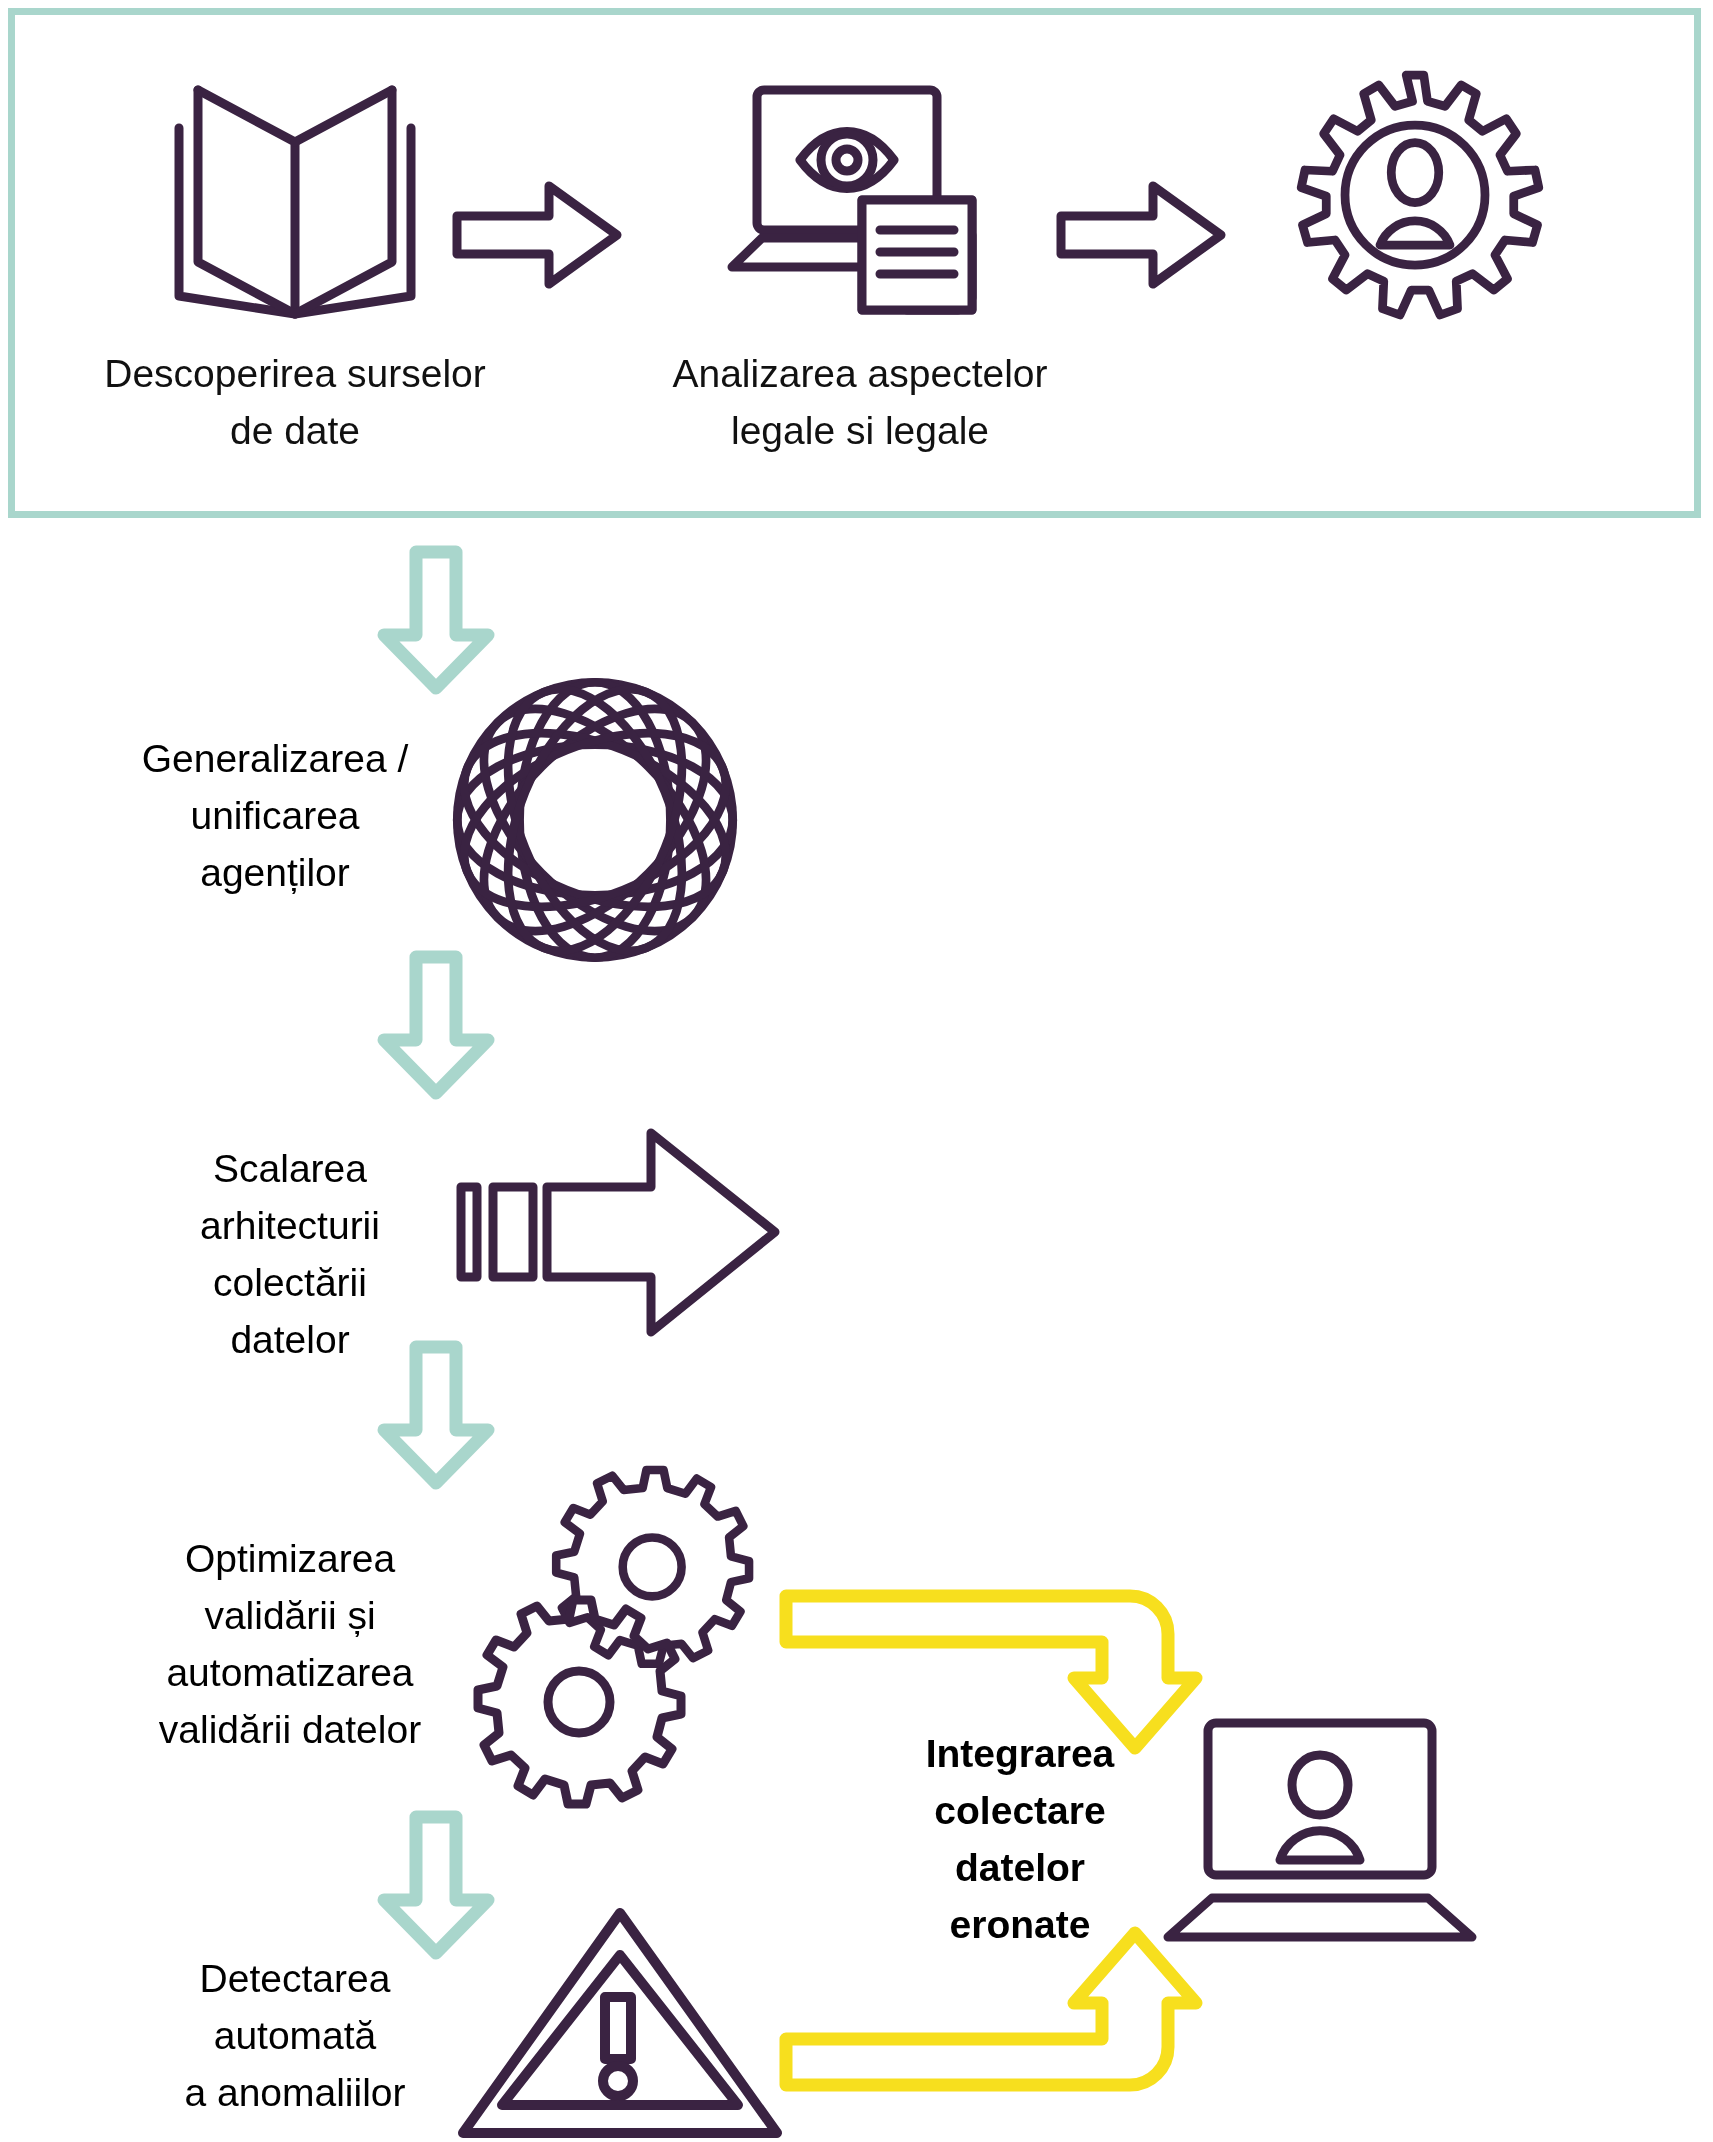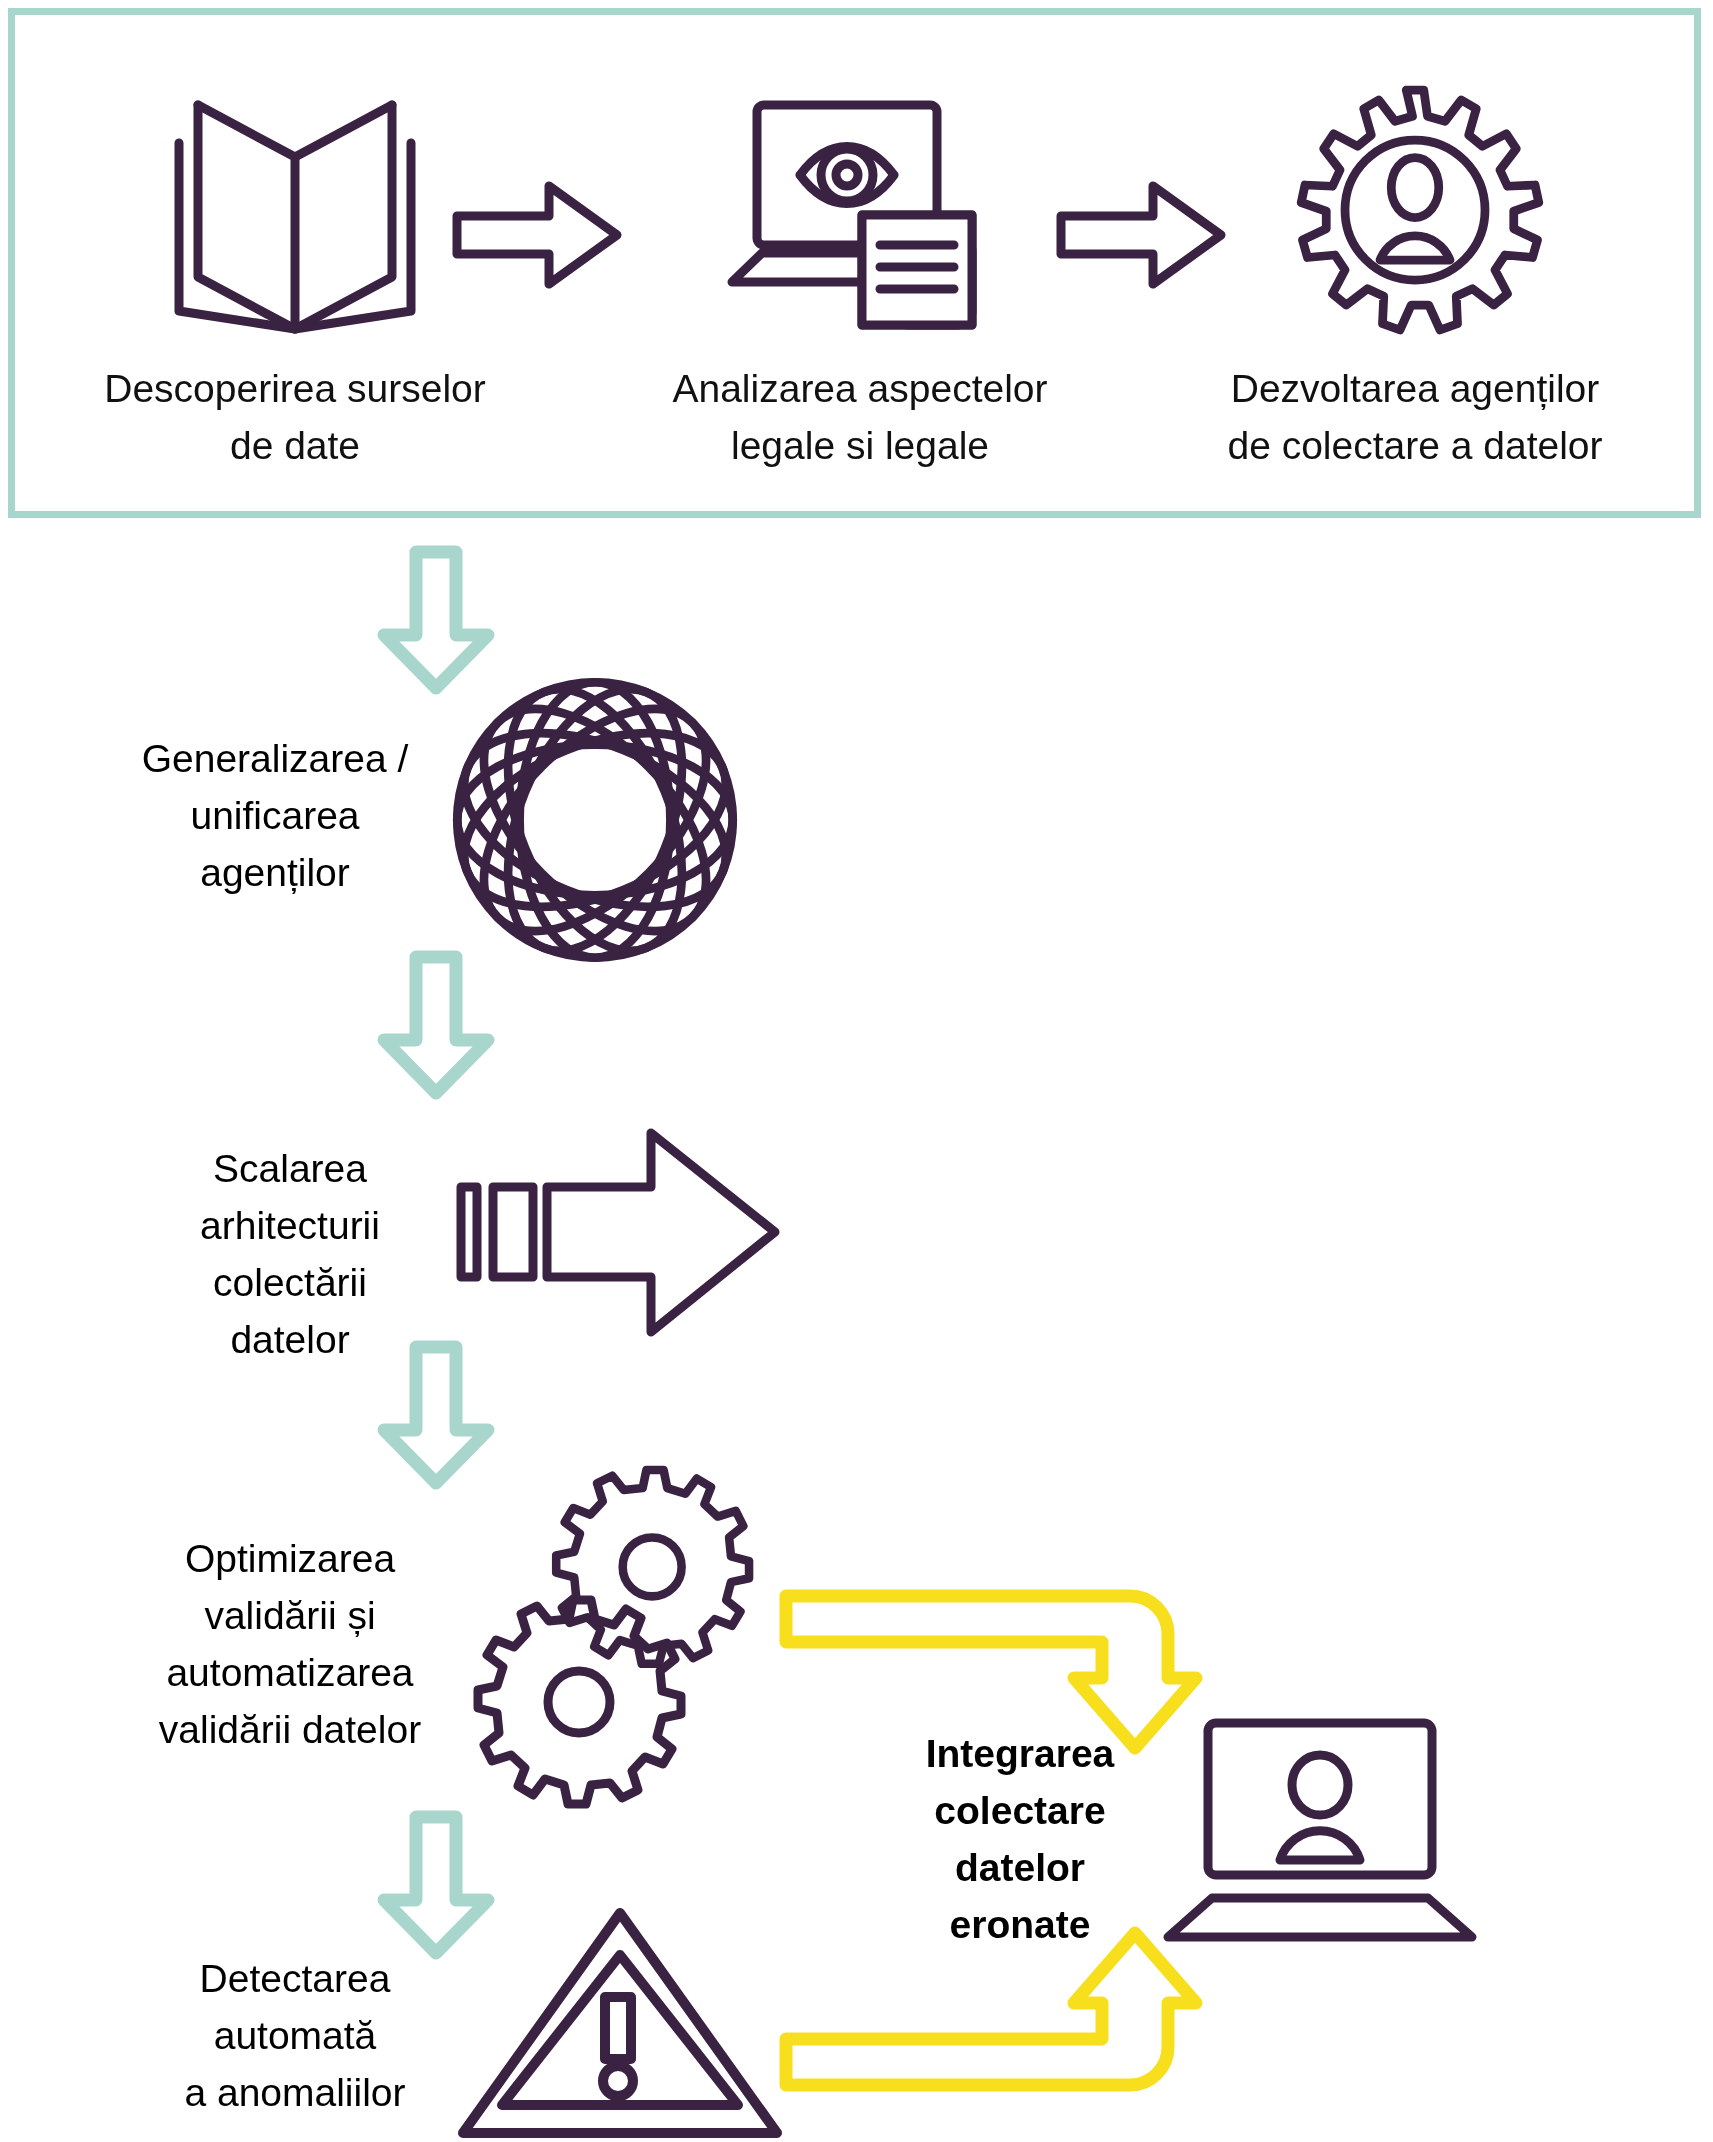--- a/index.html
+++ b/index.html
@@ -8,21 +8,21 @@
     font-family:"Liberation Sans","DejaVu Sans",sans-serif;
     color:#111111;
   }
   .stage{position:absolute;inset:0;}
 
   
   #top-box{
     position:absolute; left:8px; top:8px; width:1693px; height:510px;
     border:7px solid #A9D6CC; box-sizing:border-box; background:#fff;
   }
-  .top-cell{position:absolute;top:15px;width:560px;height:510px;}
+  .top-cell{position:absolute;top:0;width:560px;height:510px;}
   #cell-1{left:0px;}
   #cell-2{left:565px;}
   #cell-3{left:1120px;}
   .top-icon{position:absolute;left:0;top:50px;width:560px;height:260px;
             display:flex;align-items:center;justify-content:center;}
   .top-label{
     position:absolute;left:0;top:330px;width:560px;text-align:center;
     font-size:39px;line-height:57px;color:#111;
   }
 
@@ -124,24 +124,20 @@
           </g>
 
           <path d="
             M93,4 L107,4 L110,25 L124,29 L137,12 L149,19 L143,40 L154,49 L173,39 L181,51 L168,68 L174,81 L196,80 L199,94 L179,101 L179,115 L198,124 L194,138 L172,136 L164,148 L174,167 L163,176 L146,163 L133,169 L134,191 L120,196 L111,176 L97,176 L88,196 L74,191 L75,169 L62,163 L45,176 L34,167 L44,148 L36,136 L14,138 L10,124 L29,115 L29,101 L9,94 L12,80 L34,81 L40,68 L27,51 L35,39 L54,49 L65,40 L59,19 L71,12 L84,29 L98,25 Z
           "></path>
           <circle cx="100" cy="100" r="56"></circle>
           <ellipse cx="100" cy="82" rx="19" ry="24"></ellipse>
           <path d="M72 140 A30 30 0 0 1 128 140 Z"></path>
         </svg>
       </div>
-      <div class="top-label">
-        <span>Dezvoltarea agenților</span><br>
-        <span>de colectare a datelor</span>
-      </div>
     </div>
   </div>
 
   <div class="teal-arrow" id="teal-1">
     <svg width="120" height="150" viewBox="0 0 120 150" fill="none" stroke="#A9D6CC" stroke-width="13" stroke-linejoin="round" stroke-linecap="round">
       <path d="M40 7 L80 7 L80 90 L112 90 L60 143 L8 90 L40 90 Z"></path>
     </svg>
   </div>
   <div class="teal-arrow" id="teal-2">
     <svg width="120" height="150" viewBox="0 0 120 150" fill="none" stroke="#A9D6CC" stroke-width="13" stroke-linejoin="round" stroke-linecap="round">

